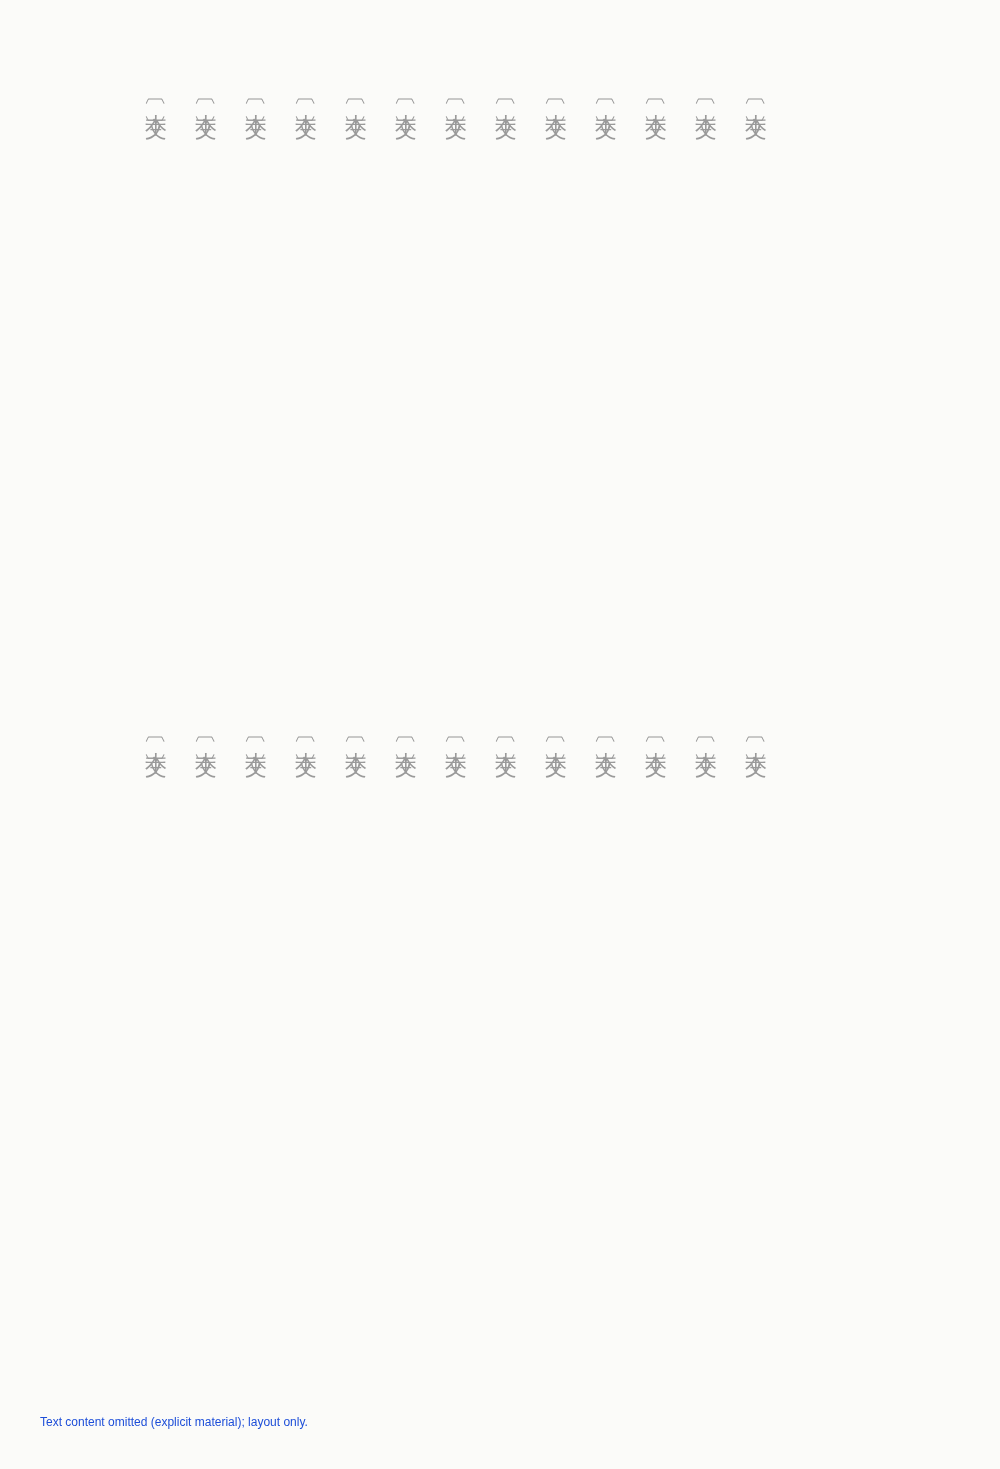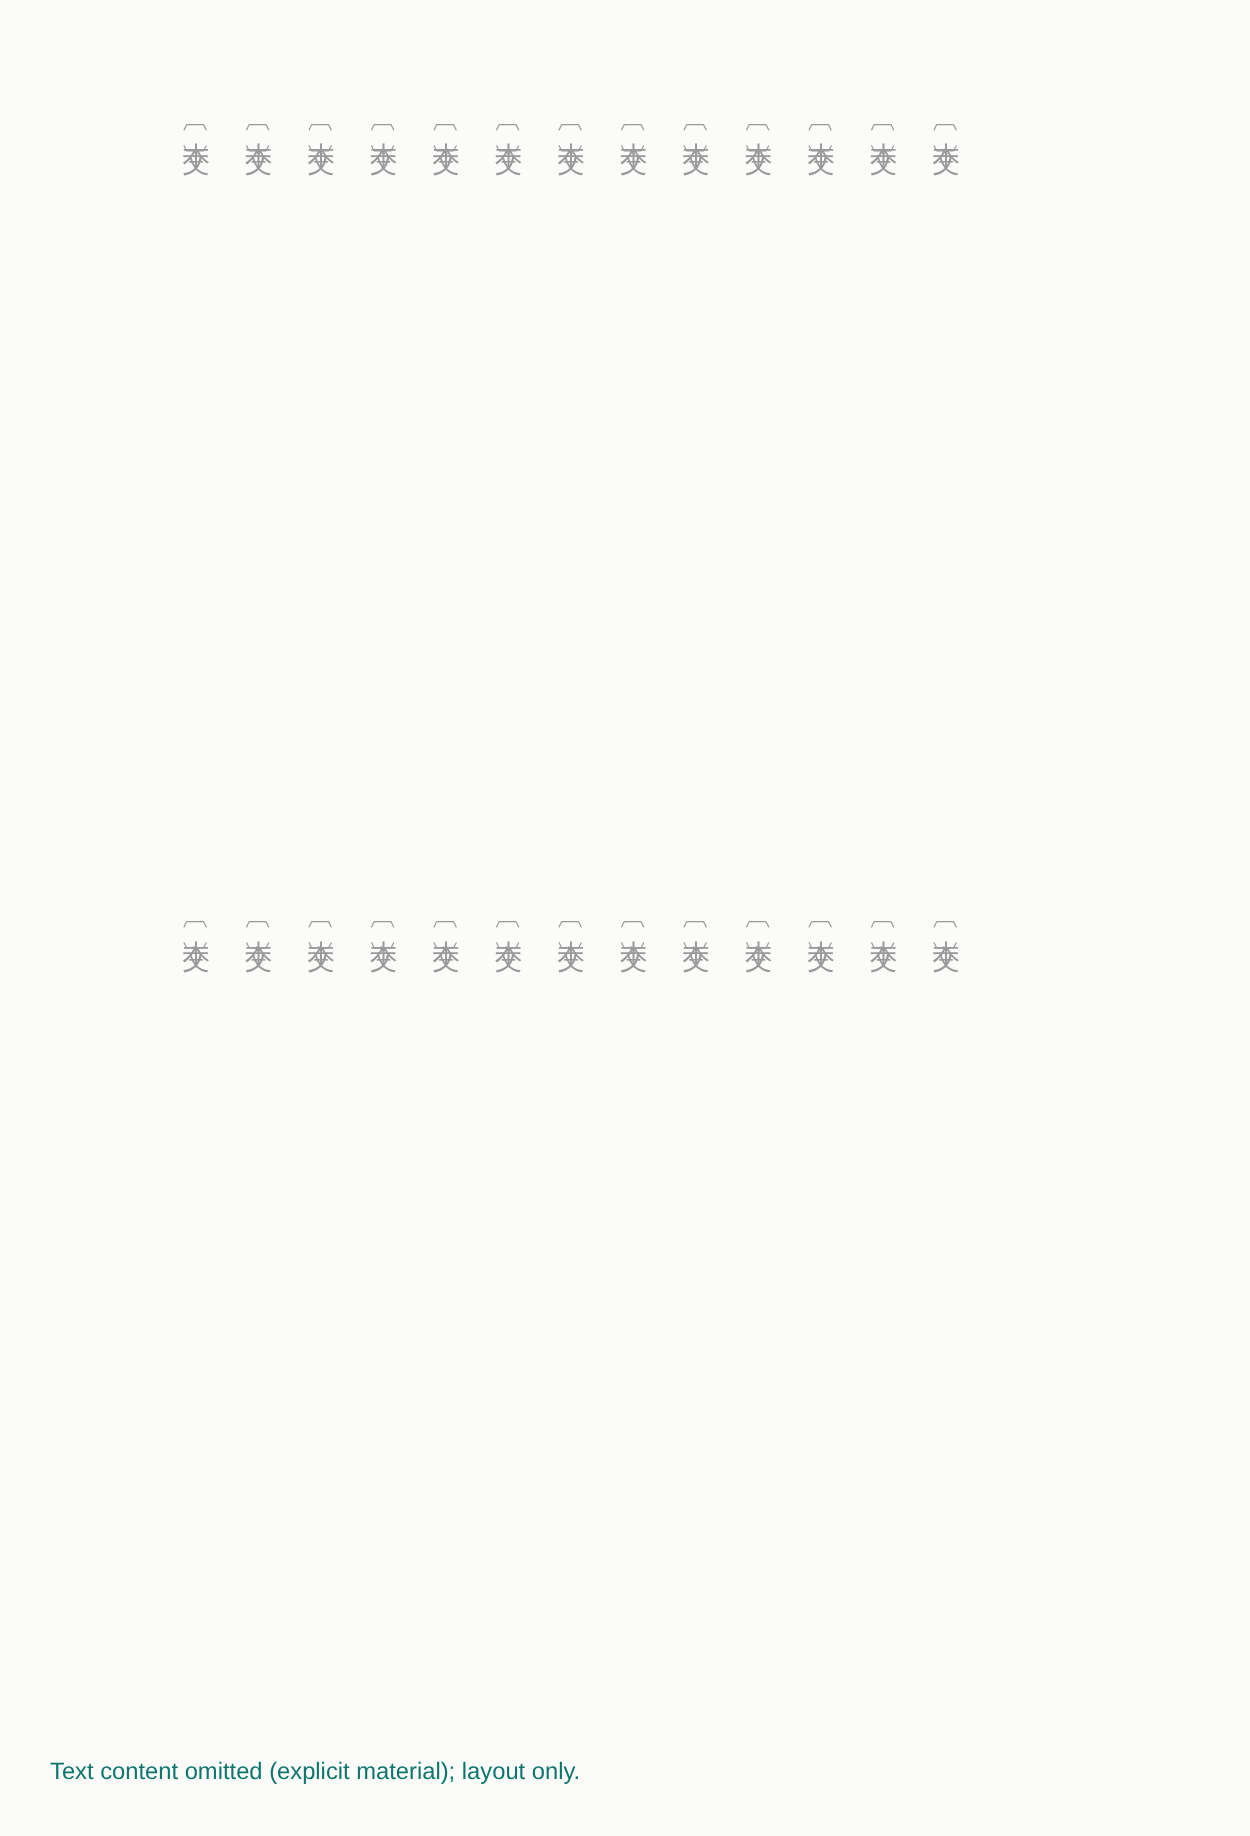--- a/index.html
+++ b/index.html
@@ -24,21 +24,21 @@
     font-size: 22px;
     line-height: 32px;
     width: 32px;
     letter-spacing: 4px;
     white-space: nowrap;
     color: #9a9a9a;
   }
   .note {
     position: absolute; left: 40px; bottom: 40px;
     font-family: "Liberation Sans", sans-serif;
-    font-size: 19px; color: #0f766e;
+    font-size: 12px; color: #1d4ed8;
   }
 </style>
 </head>
 <body>
 
 <div class="tier tier-top">
   <div class="col">〔本文〕</div>
   <div class="col">〔本文〕</div>
   <div class="col">〔本文〕</div>
   <div class="col">〔本文〕</div>

